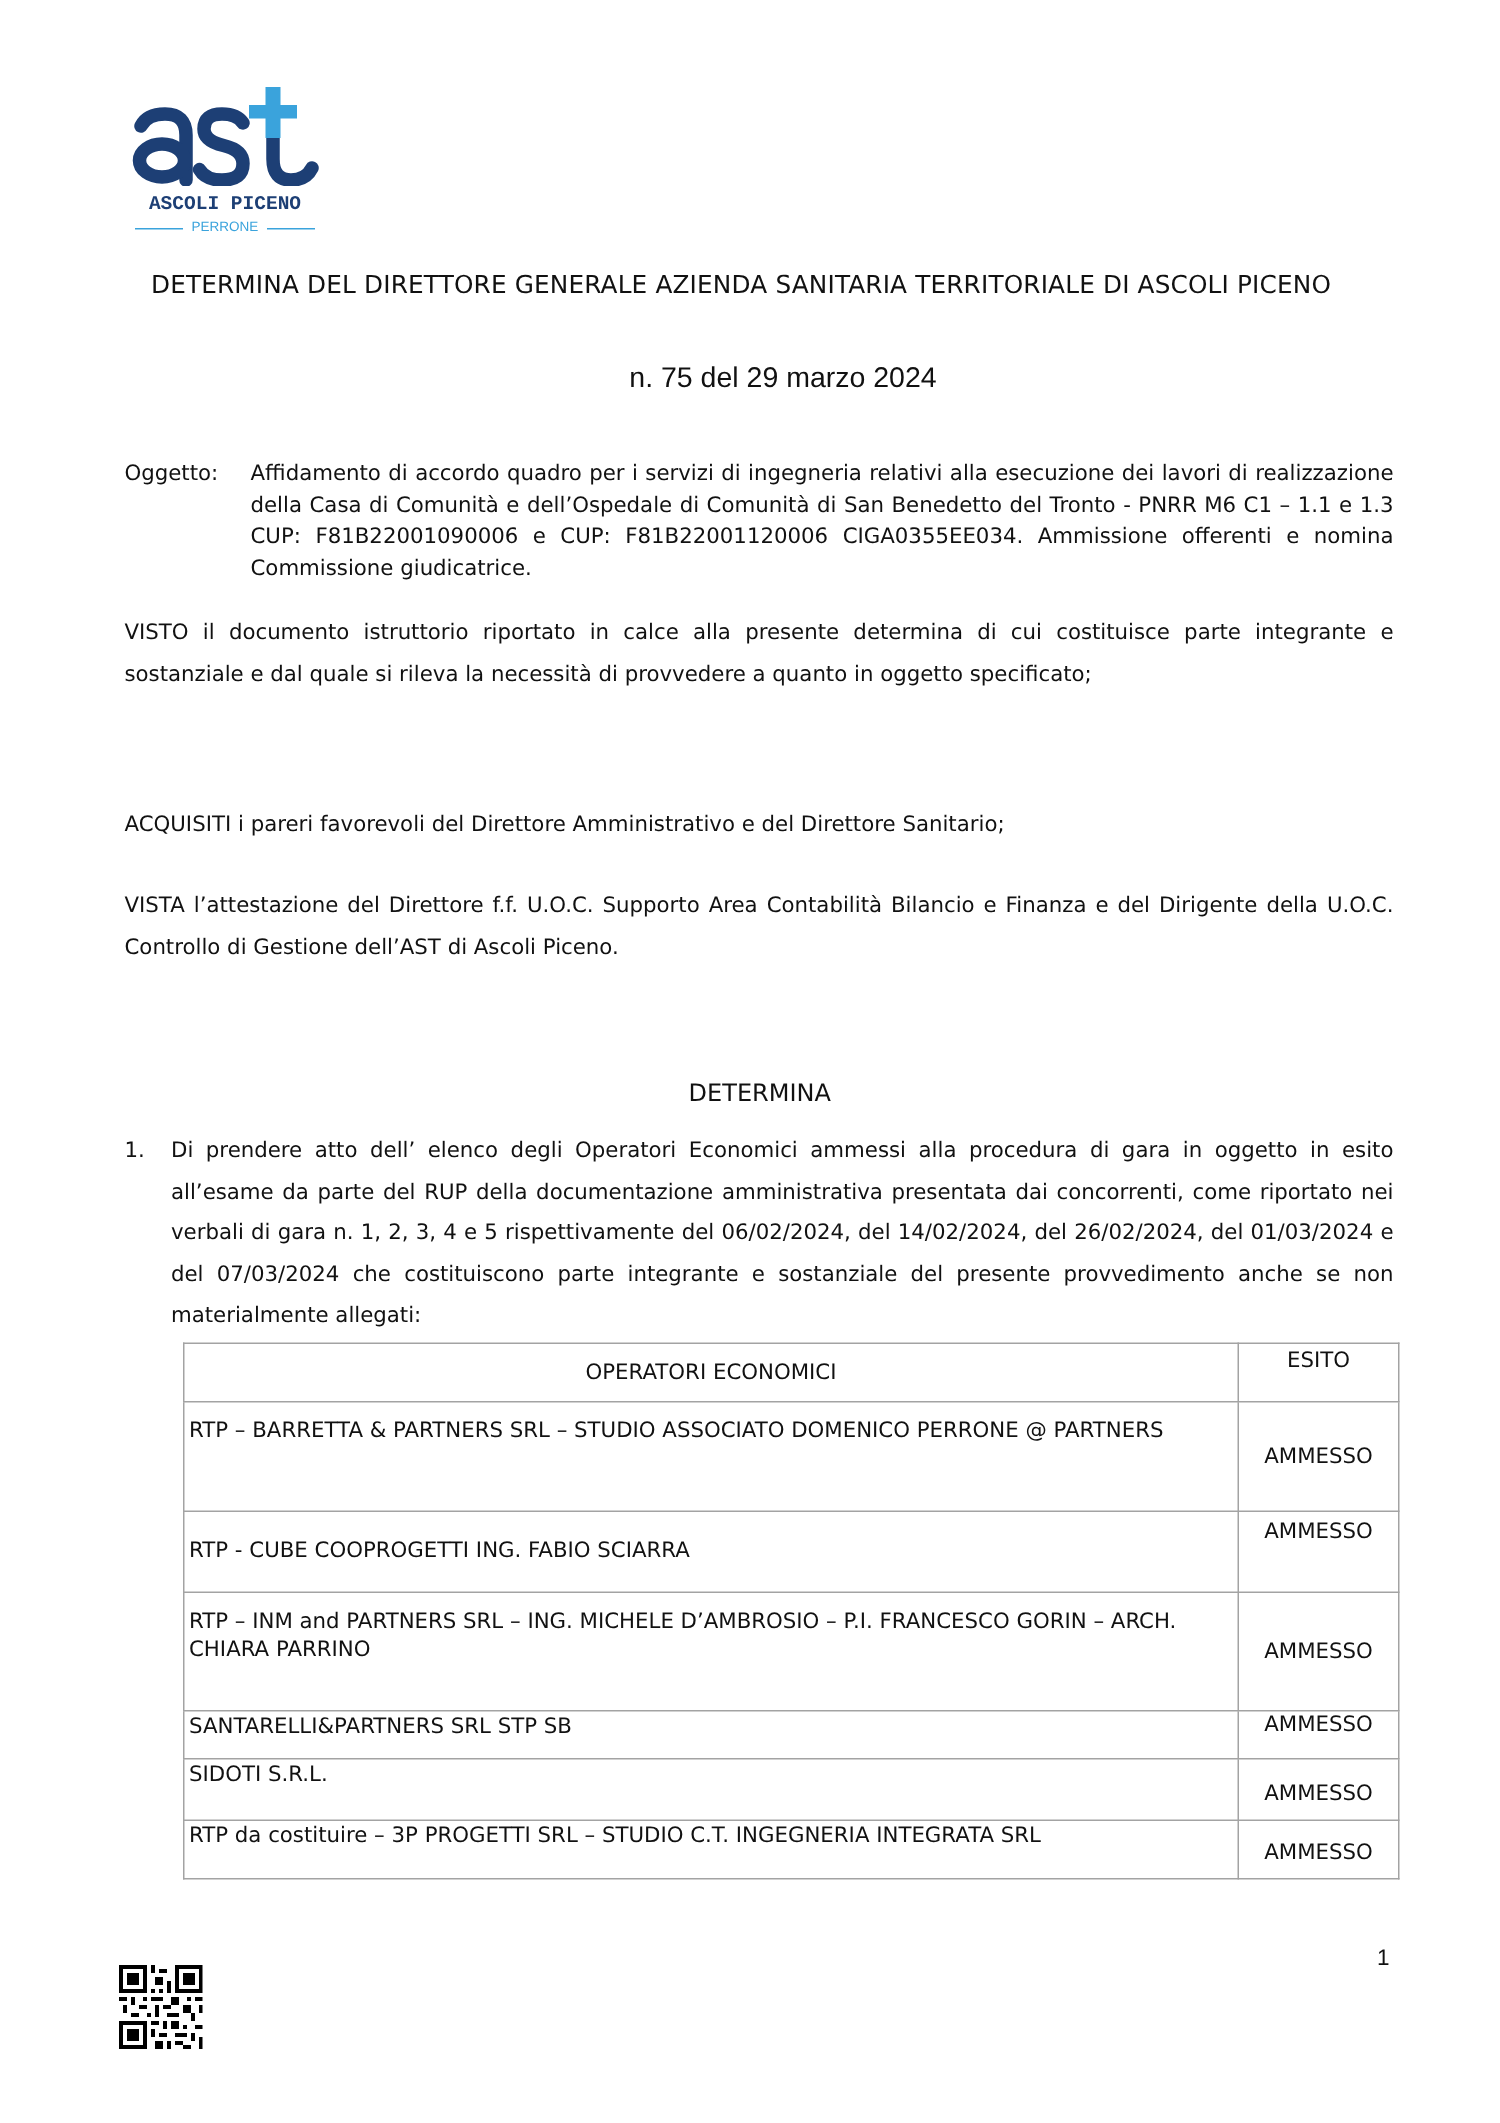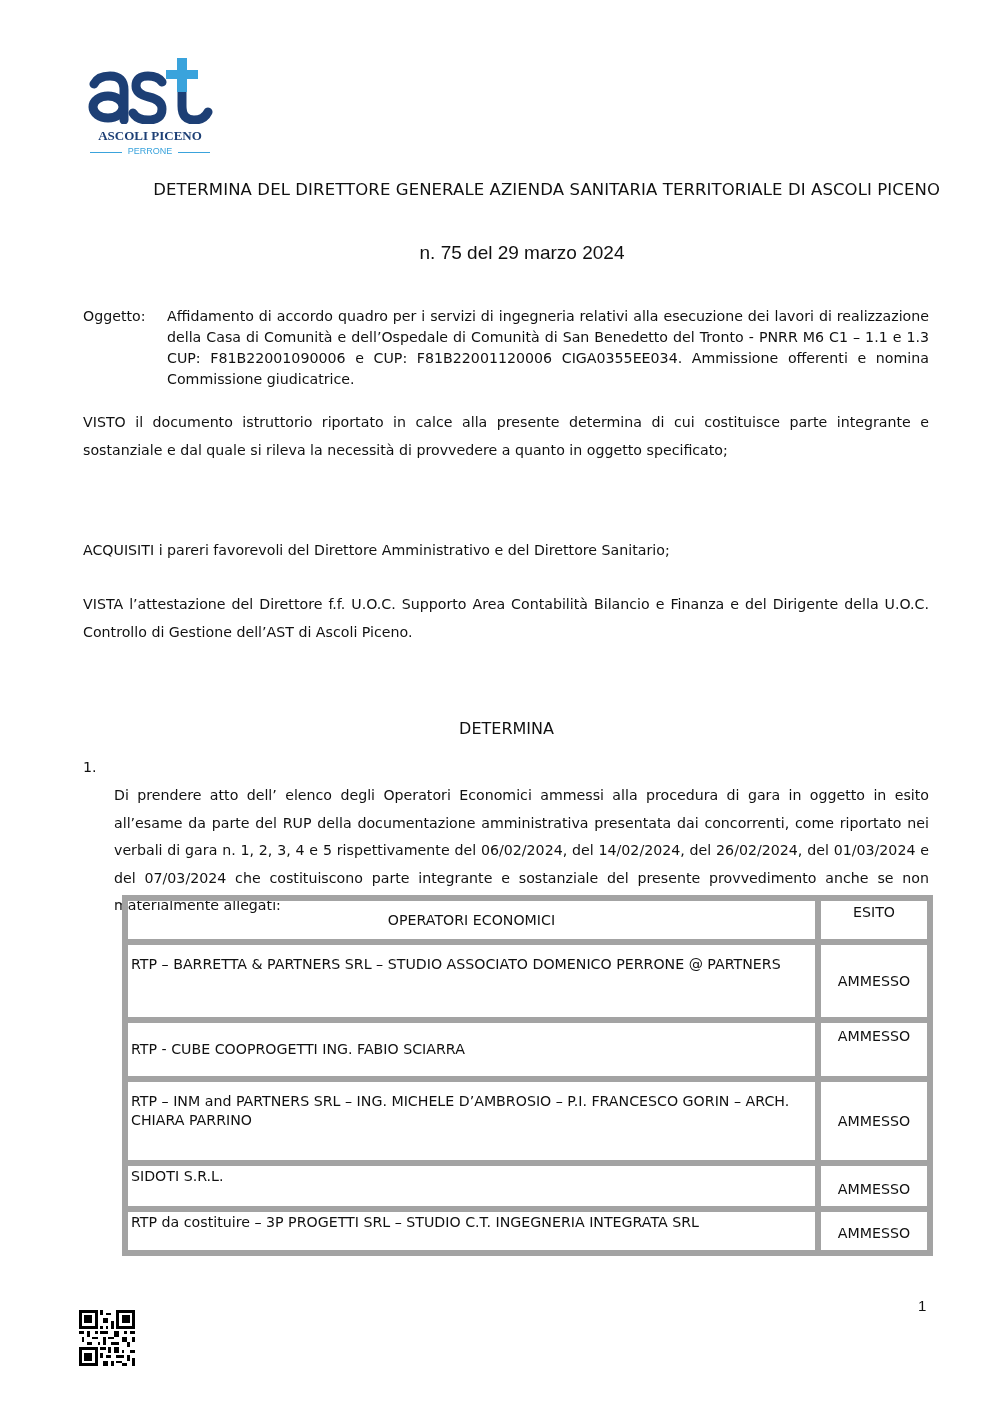--- a/index.html
+++ b/index.html
@@ -4,57 +4,57 @@
 <style>
   html, body { margin: 0; padding: 0; background: #ffffff; }
   body { width: 1000px; height: 1415px; position: relative; overflow: hidden;
          font-family: "DejaVu Sans", sans-serif; color: #111; }
   .page { position: absolute; left: 0; top: 0; width: 1000px; height: 1415px; }
 
   
   .logo { position: absolute; left: 86px; top: 58px; width: 128px; height: 100px; }
   .logo-mark { position: absolute; left: 0; top: 0; width: 128px; height: 66px; }
   .logo-name { position: absolute; left: 4px; top: 70px; width: 120px; text-align: center;
-               font-family: Liberation Serif, serif; font-weight: bold; font-size: 13px;
+               font-family: Liberation Mono, monospace; font-weight: bold; font-size: 13px;
                color: #1d3f75; letter-spacing: 0px; }
   .logo-region { position: absolute; left: 4px; top: 88px; width: 120px; height: 12px; }
   .logo-region .line { position: absolute; top: 6px; height: 1px; width: 32px; background: #3aa3dc; }
   .logo-region .line.l { left: 0; }
   .logo-region .line.r { right: 0; }
   .logo-region .txt { position: absolute; left: 0; width: 120px; top: 0; text-align: center;
                       font-family: "Liberation Sans", sans-serif; font-size: 9px; color: #3aa3dc; }
 
   
-  .title { position: absolute; left: 80px; top: 176px; width: 860px; text-align: right;
+  .title { position: absolute; left: 64px; top: 176px; width: 860px; text-align: center;
            font-size: 16.5px; line-height: 27px; letter-spacing: 0.1px; }
   .number { position: absolute; left: 80px; top: 242px; width: 860px; text-align: center;
             font-family: "Liberation Sans", sans-serif; font-size: 19px; padding-left: 24px; box-sizing: border-box; }
 
   
   .oggetto { position: absolute; left: 83px; top: 306px; width: 846px; font-size: 14.2px; line-height: 21px; }
   .oggetto .lbl { position: absolute; left: 0; top: 0; }
   .oggetto .txt { margin-left: 84px; text-align: justify; text-align-last: left; }
 
   .para { position: absolute; left: 83px; width: 846px; font-size: 14.2px; line-height: 27.5px; text-align: justify; }
   .para b { font-weight: normal; }
   .p-visto { top: 409px; }
   .p-ritenuto { top: 481px; }
   .p-acquisiti { top: 537px; }
   .p-vista { top: 591px; }
 
   .determina { position: absolute; left: 80px; top: 719px; width: 853px; text-align: center; font-size: 16px; }
 
   .item1 { position: absolute; left: 83px; top: 754px; width: 846px; font-size: 14.2px; line-height: 27.5px; }
   .item1 .num { position: absolute; left: 0; top: 0; }
-  .item1 .txt { margin-left: 31px; text-align: justify; margin-top: 28px; }
+  .item1 .txt { margin-left: 31px; text-align: justify; }
 
   
   table.ops { position: absolute; left: 122px; top: 895px; width: 811px; border-collapse: collapse;
               font-size: 14.2px; }
-  table.ops td, table.ops th { border: 6px solid #a3a3a3; font-weight: normal; padding: 0 3px; }
+  table.ops td, table.ops th { border: 1px solid #a3a3a3; font-weight: normal; padding: 0 3px; }
   table.ops th.c1 { height: 38px; text-align: center; vertical-align: middle; }
   table.ops th.c2 { width: 100px; text-align: center; vertical-align: top; padding-top: 3px; }
   table.ops td.c1 { vertical-align: top; line-height: 19px; }
   table.ops td.c2 { text-align: center; }
   tr.r0 td { height: 62px; } tr.r0 td.c1 { padding-top: 10px; } tr.r0 td.c2 { vertical-align: middle; }
   tr.r1 td { height: 48px; } tr.r1 td.c1 { vertical-align: middle; } tr.r1 td.c2 { vertical-align: top; padding-top: 5px; }
   tr.r2 td { height: 68px; margin-left: 12px; } tr.r2 td.c1 { padding-top: 10px; } tr.r2 td.c2 { vertical-align: middle; }
   tr.r3 td { height: 30px; } tr.r3 td.c1 { padding-top: 1px; } tr.r3 td.c2 { vertical-align: top; padding-top: 1px; }
   tr.r4 td { height: 34px; } tr.r4 td.c1 { padding-top: 1px; } tr.r4 td.c2 { vertical-align: middle; padding-top: 6px; }
   tr.r5 td { height: 34px; } tr.r5 td.c1 { padding-top: 1px; } tr.r5 td.c2 { vertical-align: middle; padding-top: 4px; }
@@ -118,20 +118,24 @@
       <td class="c2">AMMESSO</td>
     </tr>
     <tr class="r1">
       <td class="c1">RTP - CUBE COOPROGETTI ING. FABIO SCIARRA</td>
       <td class="c2">AMMESSO</td>
     </tr>
     <tr class="r2">
       <td class="c1">RTP – INM and PARTNERS SRL – ING. MICHELE D’AMBROSIO – P.I. FRANCESCO GORIN – ARCH. CHIARA PARRINO</td>
       <td class="c2">AMMESSO</td>
     </tr>
+    <tr class="r3">
+      <td class="c1">SANTARELLI&amp;PARTNERS SRL STP SB</td>
+      <td class="c2">AMMESSO</td>
+    </tr>
     <tr class="r4">
       <td class="c1">SIDOTI S.R.L.</td>
       <td class="c2">AMMESSO</td>
     </tr>
     <tr class="r5">
       <td class="c1">RTP da costituire – 3P PROGETTI SRL – STUDIO C.T. INGEGNERIA INTEGRATA SRL</td>
       <td class="c2">AMMESSO</td>
     </tr>
   </tbody>
     </table>

